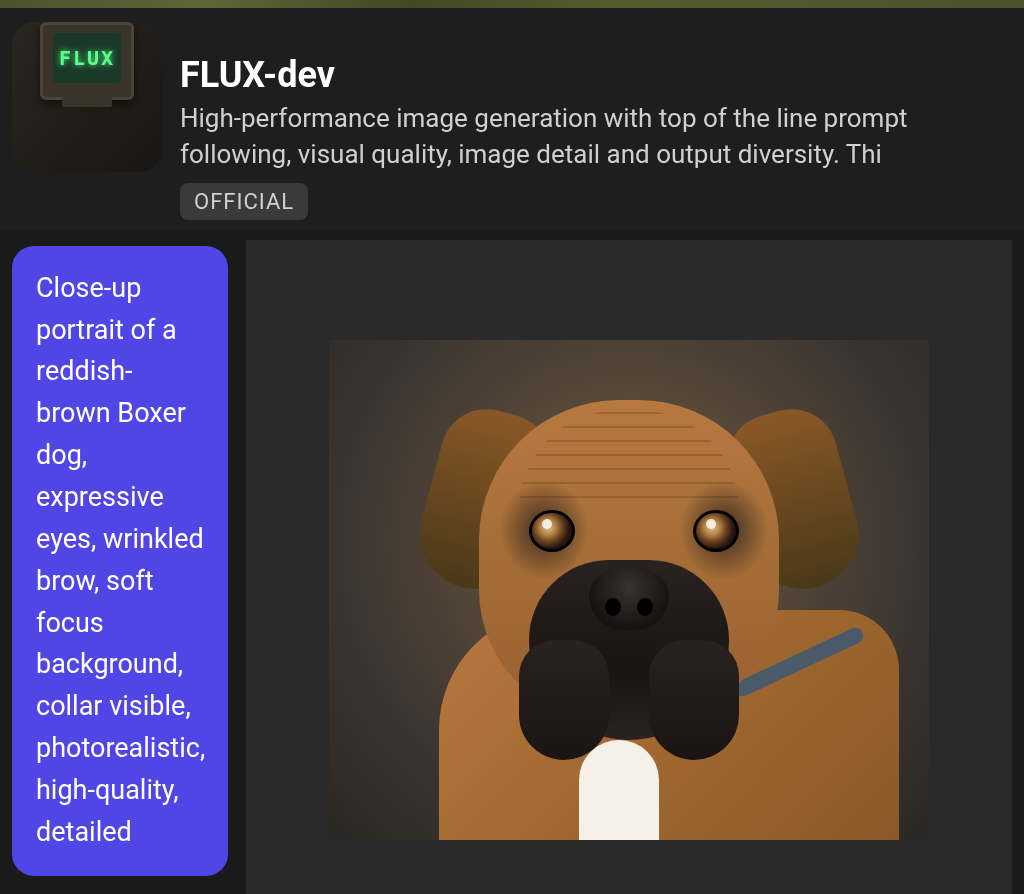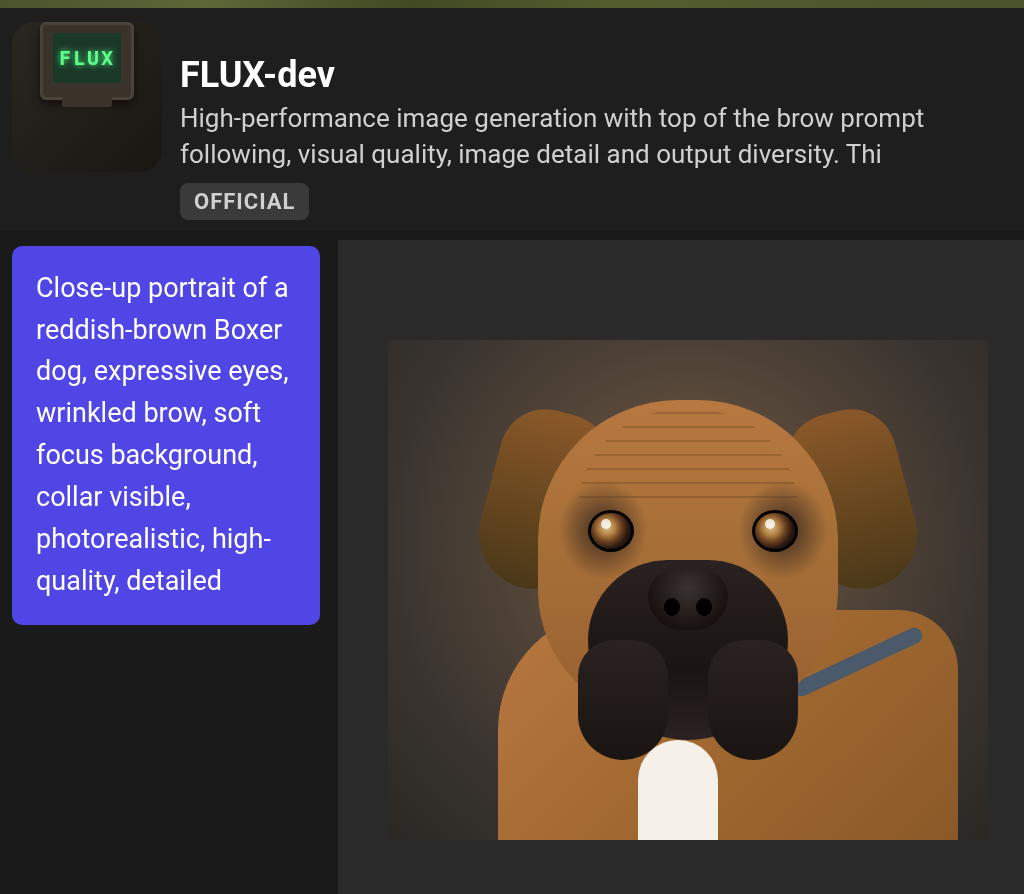--- a/index.html
+++ b/index.html
@@ -85,36 +85,36 @@
       font-size: 26px;
       line-height: 1.4;
       color: #d0d0d0;
       white-space: normal;
       margin-bottom: 10px;
     }
     .badge {
       display: inline-block;
       background: #3a3a3a;
       color: #d0d0d0;
-      font-weight: 700;
+      font-weight: 400;
       font-size: 22px;
       letter-spacing: 1px;
       padding: 6px 14px;
       border-radius: 8px;
     }
     .content {
       display: flex;
       padding: 16px 12px;
       gap: 18px;
       align-items: flex-start;
     }
     .prompt-bubble {
-      width: 308px;
+      width: 216px;
       background: #4f46e5;
-      border-radius: 10px;
+      border-radius: 22px;
       padding: 22px 24px;
       color: #ffffff;
       font-size: 27px;
       line-height: 1.55;
       flex-shrink: 0;
     }
     .image-panel {
       flex: 1;
       background: #2a2a2a;
       padding: 60px 50px;
@@ -279,21 +279,21 @@
 
 <div class="header">
   <div class="app-icon">
     <div class="monitor">
       <div class="screen">FLUX</div>
       <div class="monitor-base"></div>
     </div>
   </div>
   <div class="header-text">
     <div class="title">FLUX-dev</div>
-    <div class="description">High-performance image generation with top of the brow prompt following, visual quality, image detail and output diversity. Thi</div>
+    <div class="description">High-performance image generation with top of the line prompt following, visual quality, image detail and output diversity. Thi</div>
     <div class="badge">OFFICIAL</div>
   </div>
 </div>
 
 <div class="content">
   <div class="prompt-bubble">
     <span>Close-up portrait of a reddish-brown Boxer dog, expressive eyes, wrinkled brow, soft focus background, collar visible, photorealistic, high-quality, detailed</span>
   </div>
   <div class="image-panel">
     <div class="generated-image" aria-label="Generated close-up portrait of a reddish-brown Boxer dog">

